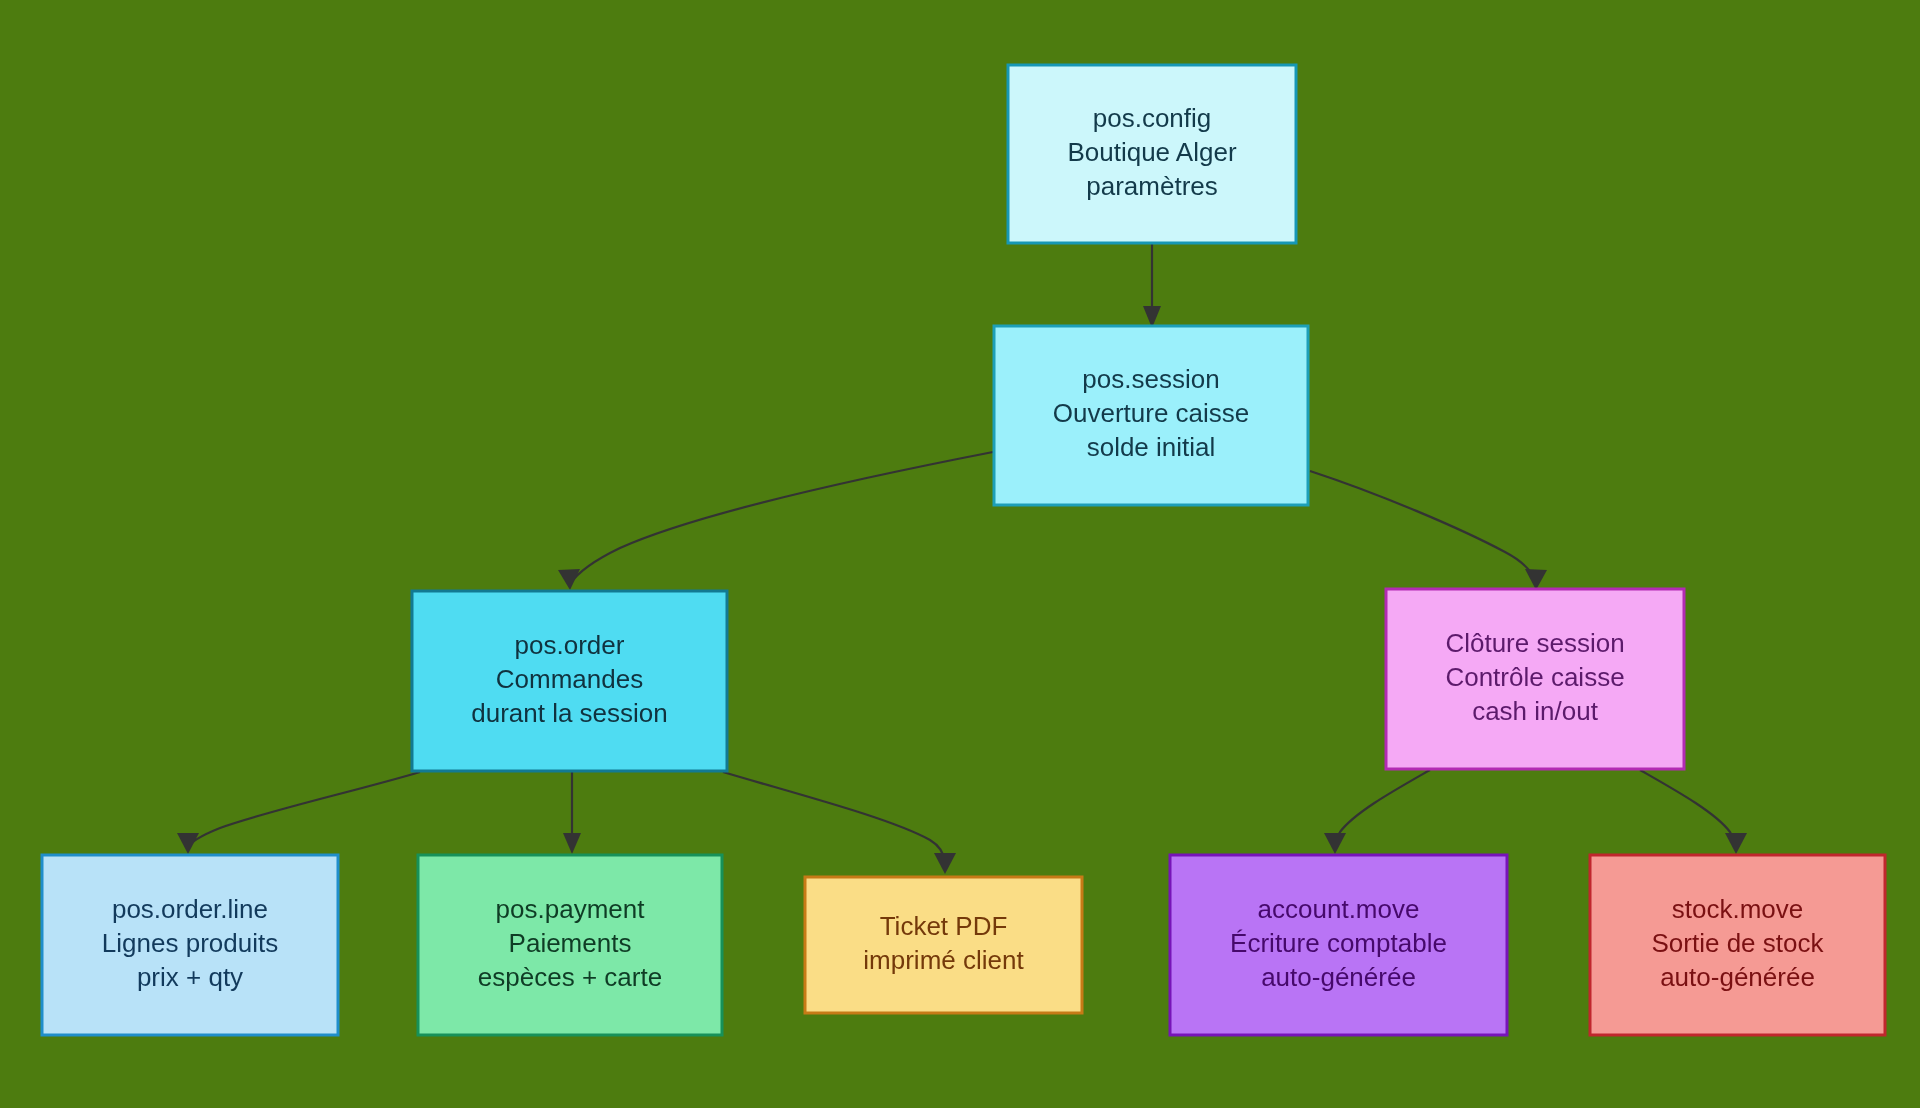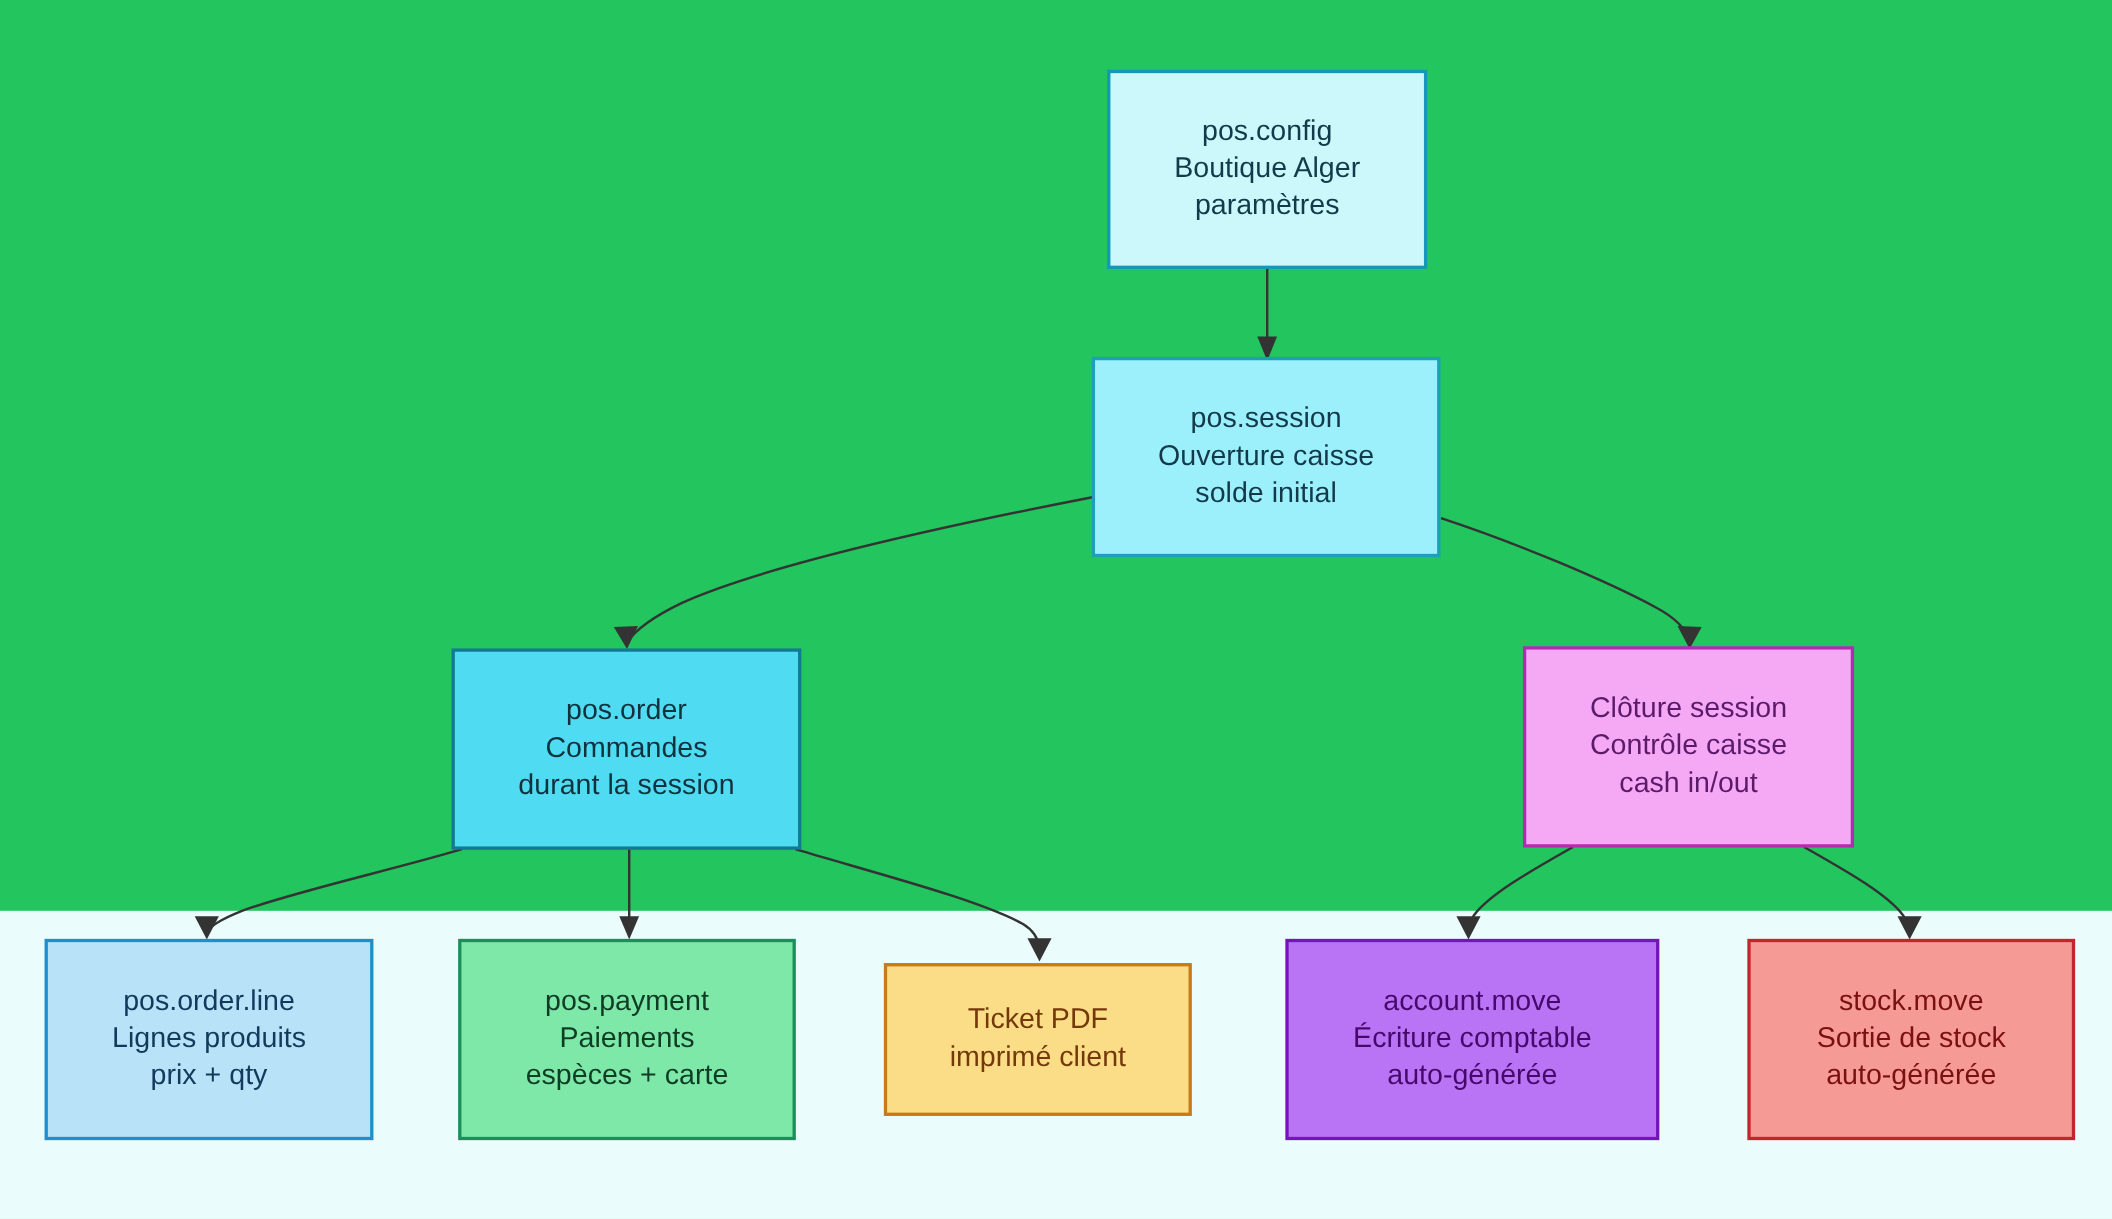--- a/index.html
+++ b/index.html
@@ -9,22 +9,22 @@
   }
   body {
     width: 1920px;
     height: 1108px;
     overflow: hidden;
     font-family: "Liberation Sans", sans-serif;
   }
   #diagram-root {
     position: relative;
     width: 1920px;
-    height: 828px;
-    background: #22c55e;
+    height: 1108px;
+    background: #4d7c0f;
   }
   svg.flow {
     display: block;
     width: 1920px;
     height: 1108px;
   }
   .node-rect {
     stroke-width: 3px;
   }
   .node-label {

